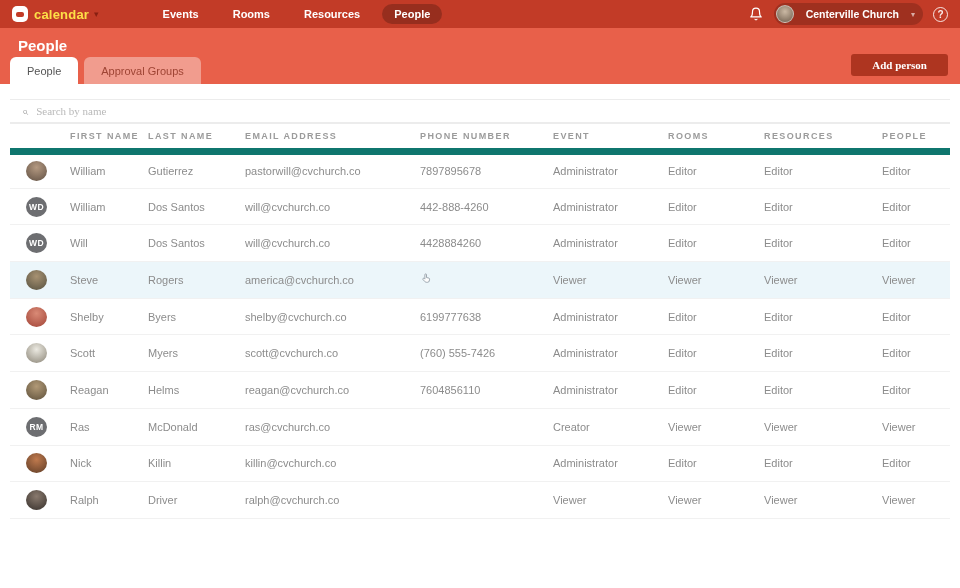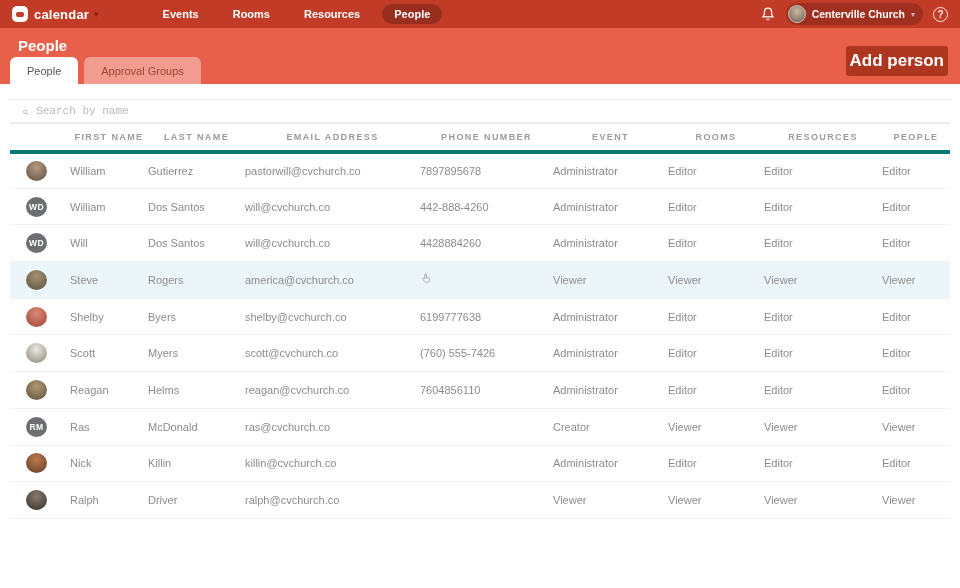--- a/index.html
+++ b/index.html
@@ -4,54 +4,54 @@
 <style>
   * { margin:0; padding:0; box-sizing:border-box; }
   html,body { width:960px; height:588px; overflow:hidden; }
   body { font-family:"Liberation Sans", sans-serif; background:#fff; }
 
   
   .topbar { height:28px; background:#c23b27; display:flex; align-items:center; padding:0 12px; }
   .logo-group { display:flex; align-items:center; gap:6px; cursor:pointer; }
   .logo-mark { width:16px; height:16px; background:#fff; border-radius:5px; display:flex; align-items:center; justify-content:center; }
   .logo-mark .inner { width:8px; height:5px; background:#c23b27; border-radius:2px; }
-  .logo-text { color:#ffffff; font-size:13px; font-weight:bold; letter-spacing:.2px; }
+  .logo-text { color:#fde047; font-size:13px; font-weight:bold; letter-spacing:.2px; }
   .logo-caret { color:rgba(120,25,12,.8); font-size:9px; margin-left:-1px; }
   .topnav { display:flex; align-items:center; margin-left:52px; gap:10px; }
   .topnav-item { color:#fff; font-size:11px; font-weight:bold; padding:4px 12px; border-radius:12px; cursor:pointer; }
   .topnav-item.active { background:rgba(0,0,0,.22); }
   .topbar-right { margin-left:auto; display:flex; align-items:center; gap:10px; }
   .bell { width:16px; height:16px; cursor:pointer; display:flex; align-items:center; justify-content:center; }
-  .account-pill { display:flex; align-items:center; gap:6px; background:rgba(0,0,0,.18); border-radius:12px; padding:2px 8px 2px 2px; cursor:pointer; }
+  .account-pill { display:flex; align-items:center; gap:12px; background:rgba(0,0,0,.18); border-radius:12px; padding:2px 8px 2px 2px; cursor:pointer; }
   .account-avatar { width:18px; height:18px; border-radius:50%; background:radial-gradient(circle at 50% 35%, #cbb9a4, #6d5c4c); border:1px solid rgba(255,255,255,.5); }
   .account-name { color:#fff; font-size:10.5px; font-weight:bold; }
   .account-caret { color:rgba(255,255,255,.6); font-size:8px; }
   .help-circle { width:15px; height:15px; border:1.4px solid rgba(255,255,255,.85); border-radius:50%; color:rgba(255,255,255,.9); font-size:10px; font-weight:bold; display:flex; align-items:center; justify-content:center; cursor:pointer; }
 
   
   .subheader { height:56px; background:#e8604a; position:relative; }
   .page-title { color:#fff; font-size:15px; font-weight:bold; padding:9px 0 0 18px; }
   .tabs { position:absolute; left:10px; bottom:0; display:flex; gap:6px; }
   .tab { height:27px; display:flex; align-items:center; padding:0 17px; font-size:11px; border-radius:6px 6px 0 0; cursor:pointer; }
   .tab.active { background:#fff; color:#555; }
   .tab.inactive { background:rgba(255,255,255,.38); color:#9e4434; }
-  .add-btn { position:absolute; right:12px; bottom:8px; background:#ae3520; color:#fff; font-size:17px; font-weight:bold; border:none; border-radius:3px; padding:5px 4px; cursor:pointer; font-family:Liberation Sans, sans-serif; }
+  .add-btn { position:absolute; right:12px; bottom:8px; background:#ae3520; color:#fff; font-size:11px; font-weight:bold; border:none; border-radius:3px; padding:5px 21px; cursor:pointer; font-family:Liberation Serif, serif; }
 
   
   .content { height:504px; background:#fff; padding:0 10px; }
   .search-row { margin-top:15px; height:24px; border-top:1px solid #ececec; border-bottom:1px solid #ececec; display:flex; align-items:center; gap:8px; padding:0 12px; }
   .search-icon { color:#9a9a9a; font-size:11px; transform:scaleX(-1); }
-  .search-input { border:none; outline:none; flex:1; font-size:11px; color:#666; font-family:Liberation Mono, monospace; }
+  .search-input { border:none; outline:none; flex:1; font-size:11px; color:#666; font-family:Liberation Serif, serif; }
   .search-input::placeholder { color:#b9b9b9; }
   .results-count { height:32px; display:flex; align-items:center; padding-left:14px; font-size:14px; color:#5f5f5f; }
 
   table.people { width:940px; border-collapse:collapse; table-layout:fixed; }
   col.c-avatar{width:60px;} col.c-first{width:78px;} col.c-last{width:97px;} col.c-email{width:175px;}
   col.c-phone{width:133px;} col.c-event{width:115px;} col.c-rooms{width:96px;} col.c-res{width:118px;} col.c-people{width:68px;}
-  thead th { height:28px; border-top:1px solid #ececec; border-bottom:4px solid #0f766e; text-align:center; font-size:9px; font-weight:bold; color:#9b9b9b; letter-spacing:1.4px; text-transform:uppercase; vertical-align:middle; }
+  thead th { height:28px; border-top:1px solid #ececec; border-bottom:7px solid #0f766e; text-align:left; font-size:9px; font-weight:bold; color:#9b9b9b; letter-spacing:1.4px; text-transform:uppercase; vertical-align:middle; }
   tbody tr { height:36.7px; border-bottom:1px solid #f1f1f1; cursor:pointer; }
   tbody tr.highlighted { background:#ecf6fa; }
   tbody td { font-size:11px; color:#8c8c8c; vertical-align:middle; overflow:hidden; white-space:nowrap; }
   td.avatar-cell { padding-left:16px; }
   .avatar { width:21px; height:20px; border-radius:50%; display:flex; align-items:center; justify-content:center; }
   .avatar.initials { background:#6d6e71; color:#fff; font-size:8.5px; font-weight:bold; letter-spacing:.3px; }
   .cursor-glyph { display:inline-flex; }
 </style>
 </head>
 <body>

